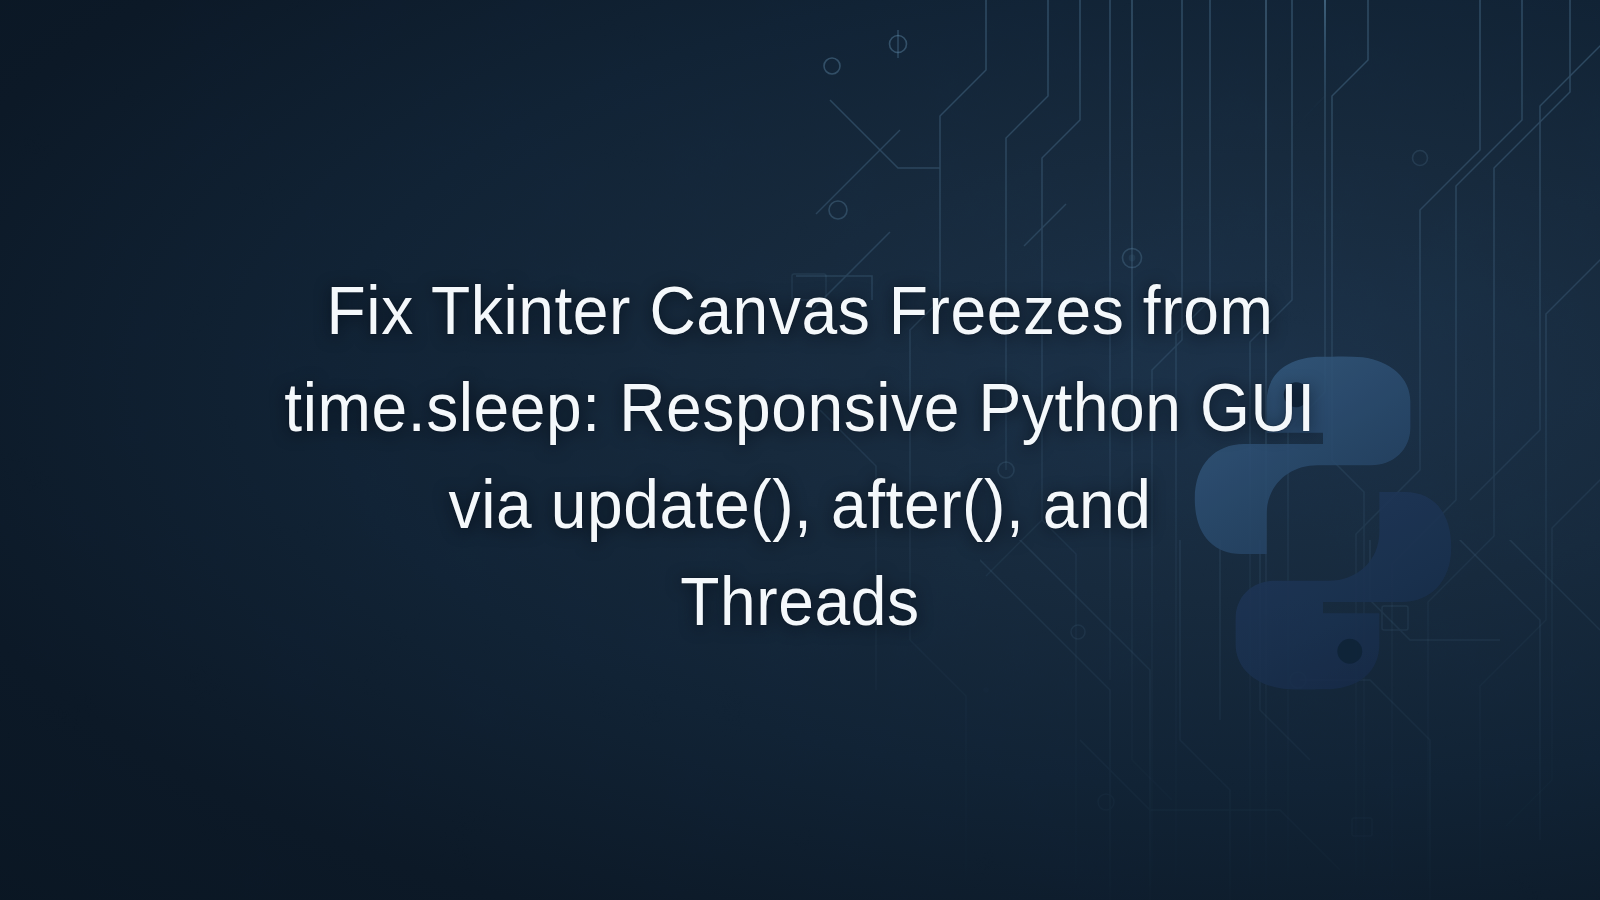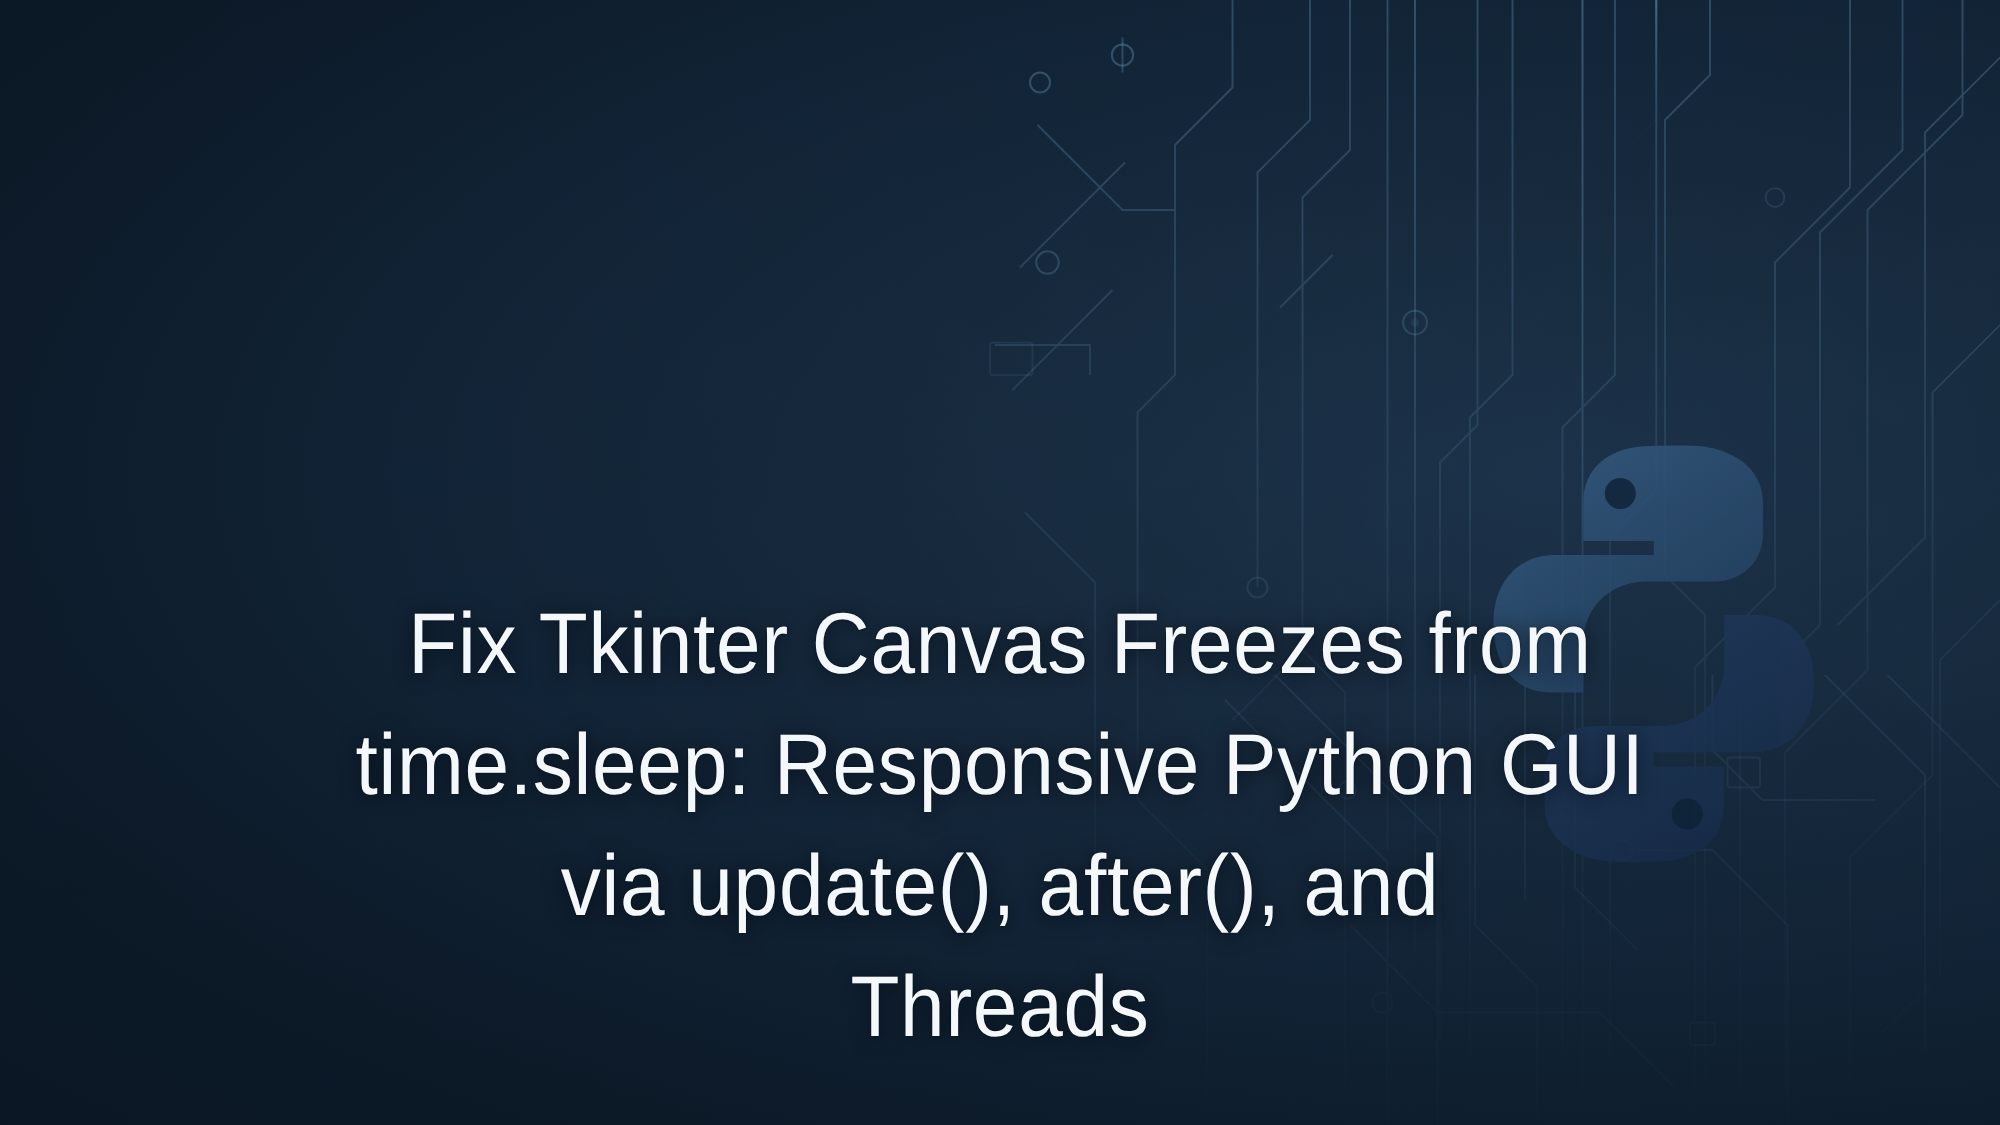--- a/index.html
+++ b/index.html
@@ -62,21 +62,21 @@
   }
 
   
   .title-wrap {
     position: absolute;
     left: 0;
     right: 0;
     top: 0;
     bottom: 0;
     display: flex;
-    align-items: flex-end;
+    align-items: center;
     justify-content: center;
     margin-top: 12px;
   }
   .title {
     width: 1180px;
     text-align: center;
     color: #f4f8fb;
     font-family: "Liberation Sans", sans-serif;
     font-weight: 300;
     font-size: 69px;

